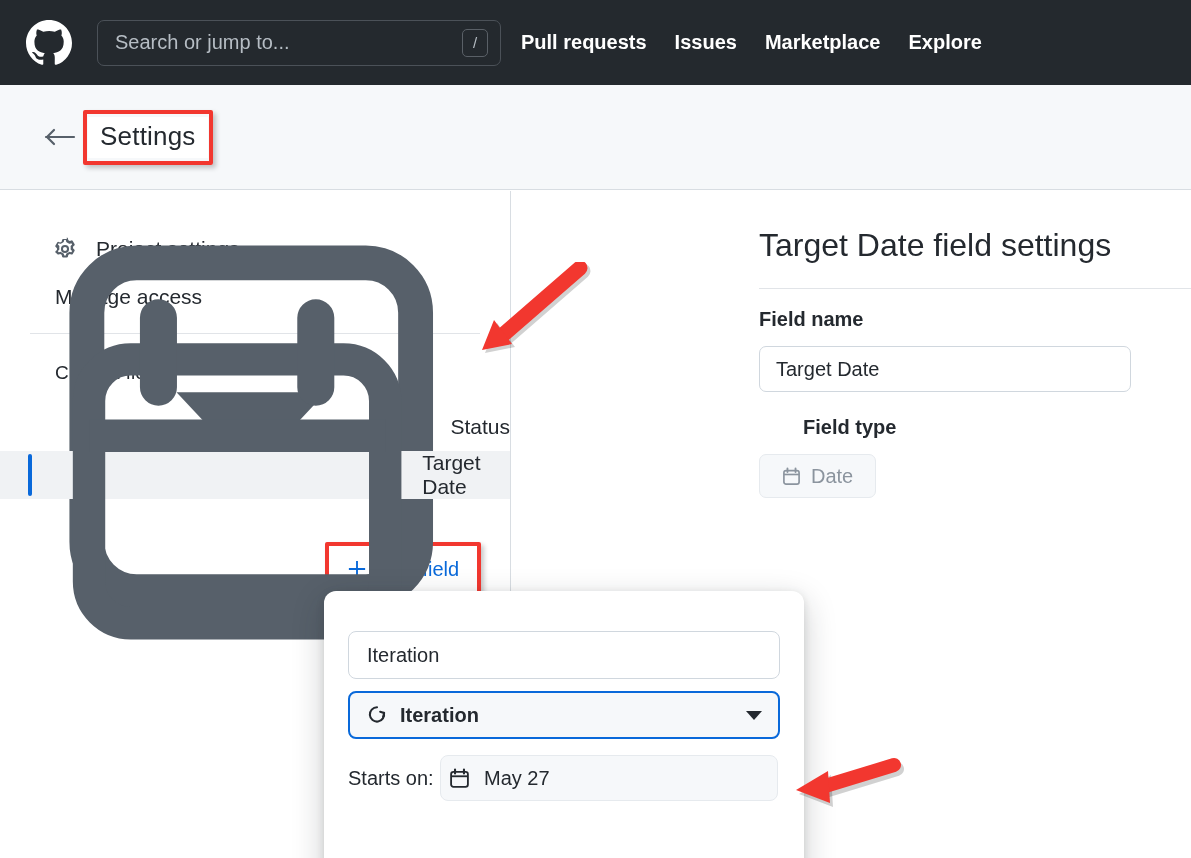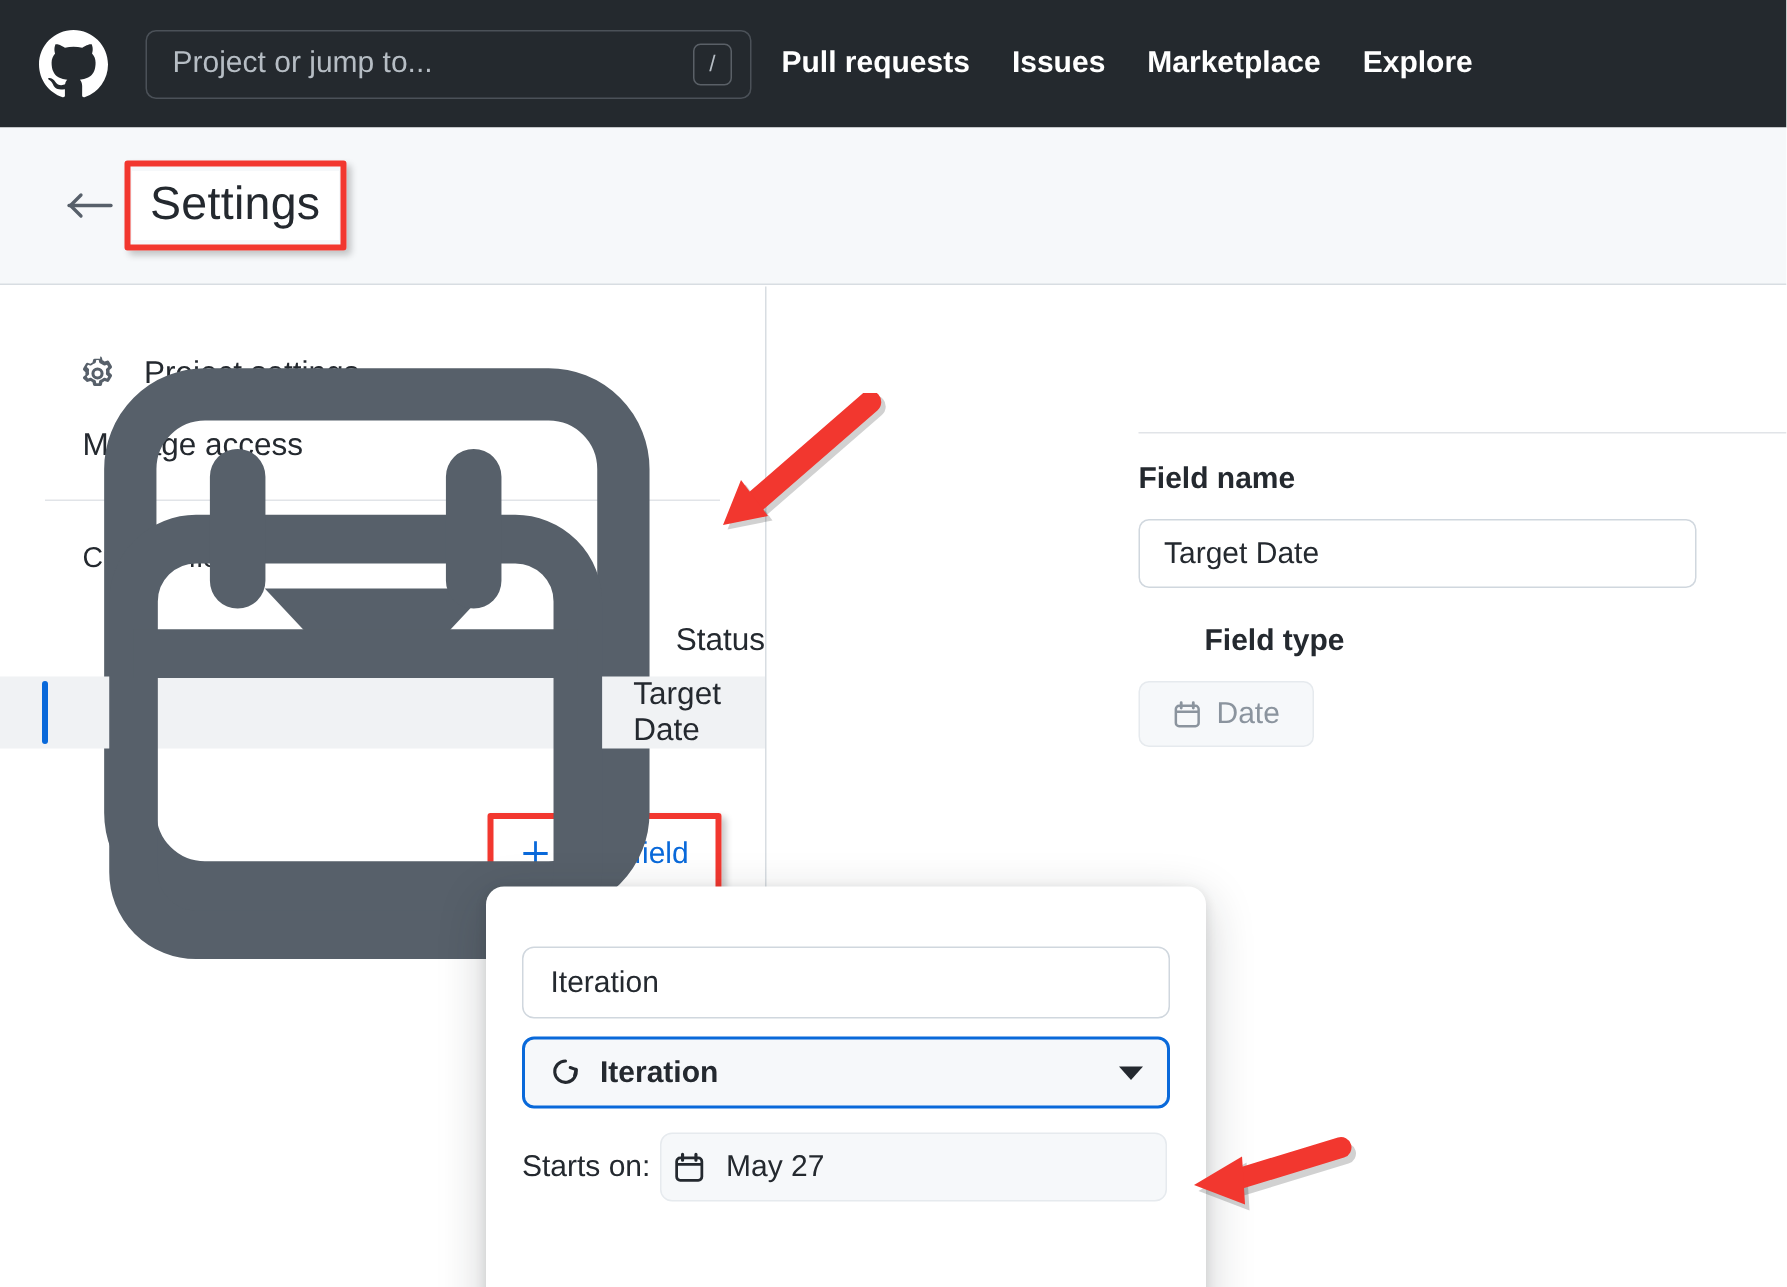--- a/index.html
+++ b/index.html
@@ -35,21 +35,21 @@
 
   
   .settings-bar {
     position: absolute; left: 0; top: 85px; width: 1191px; height: 105px;
     background: #f6f8fa; border-bottom: 1px solid #d8dde2;
     display: flex; align-items: center; padding-left: 44px;
   }
   .back-arrow { width: 34px; height: 24px; flex: 0 0 auto; }
   .settings-title-wrap { position: relative; margin-left: 10px; }
   .settings-title {
-    font-size: 31px; color: #24292f; background: #ffffff;
+    font-size: 26px; color: #24292f; background: #ffffff;
     padding: 4px 12px 6px 12px; display: inline-block; letter-spacing: .2px;
   }
   .anno-box {
     position: absolute; border: 4px solid #f2372f; border-radius: 2px;
     box-shadow: 3px 3px 5px rgba(0,0,0,.22); pointer-events: none;
   }
 
   
   .content { position: absolute; left: 0; top: 191px; width: 1191px; height: 667px; background: #ffffff; }
   .v-divider { position: absolute; left: 510px; top: 0; width: 1px; height: 667px; background: #d8dde2; }
@@ -147,21 +147,21 @@
     <svg class="gh-logo" viewBox="0 0 16 16" aria-hidden="true">
       <path fill="#ffffff" d="M8 0C3.58 0 0 3.58 0 8c0 3.54 2.29 6.53 5.47 7.59.4.07.55-.17.55-.38
       0-.19-.01-.82-.01-1.49-2.01.37-2.53-.49-2.69-.94-.09-.23-.48-.94-.82-1.13-.28-.15-.68-.52-.01-.53.63-.01
       1.08.58 1.23.82.72 1.21 1.87.87 2.33.66.07-.52.28-.87.51-1.07-1.78-.2-3.64-.89-3.64-3.95
       0-.87.31-1.59.82-2.15-.08-.2-.36-1.02.08-2.12 0 0 .67-.21 2.2.82.64-.18 1.32-.27 2-.27s1.36.09 2 .27c1.53-1.04
       2.2-.82 2.2-.82.44 1.1.16 1.92.08 2.12.51.56.82 1.27.82 2.15 0 3.07-1.87 3.75-3.65 3.95.29.25.54.73.54 1.48
       0 1.07-.01 1.93-.01 2.2 0 .21.15.46.55.38A8.013 8.013 0 0 0 16 8c0-4.42-3.58-8-8-8Z"></path>
     </svg>
 
     <div class="gh-search">
-      <span class="gh-search-placeholder">Project or jump to...</span>
+      <span class="gh-search-placeholder">Search or jump to...</span>
       <span class="gh-slash">/</span>
     </div>
 
     <nav class="gh-nav">
       <a href="#">Pull requests</a>
       <a href="#">Issues</a>
       <a href="#">Marketplace</a>
       <a href="#">Explore</a>
     </nav>
   </div>
@@ -228,20 +228,21 @@
         <svg class="side-icon" viewBox="0 0 16 16">
           <rect x="1.6" y="3" width="12.8" height="11.4" rx="1.8" fill="none" stroke="#57606a" stroke-width="1.4"></rect>
           <path d="M1.6 6.3 H14.4" stroke="#57606a" stroke-width="1.4"></path>
           <path d="M4.6 1.2 V4.2 M11.4 1.2 V4.2" stroke="#57606a" stroke-width="1.6" stroke-linecap="round"></path>
         </svg>
         <span>Target Date</span>
       </div>
     </div>
 
     <div class="right-panel">
+      <div class="rp-title">Target Date field settings</div>
       <div class="rp-hr"></div>
 
       <div class="rp-label" id="lbl-field-name">Field name</div>
       <div class="rp-input">
         <span>Target Date</span>
       </div>
 
       <div class="rp-label" id="lbl-field-type">Field type</div>
       <div class="type-chip">
         <svg width="19" height="19" viewBox="0 0 16 16">

